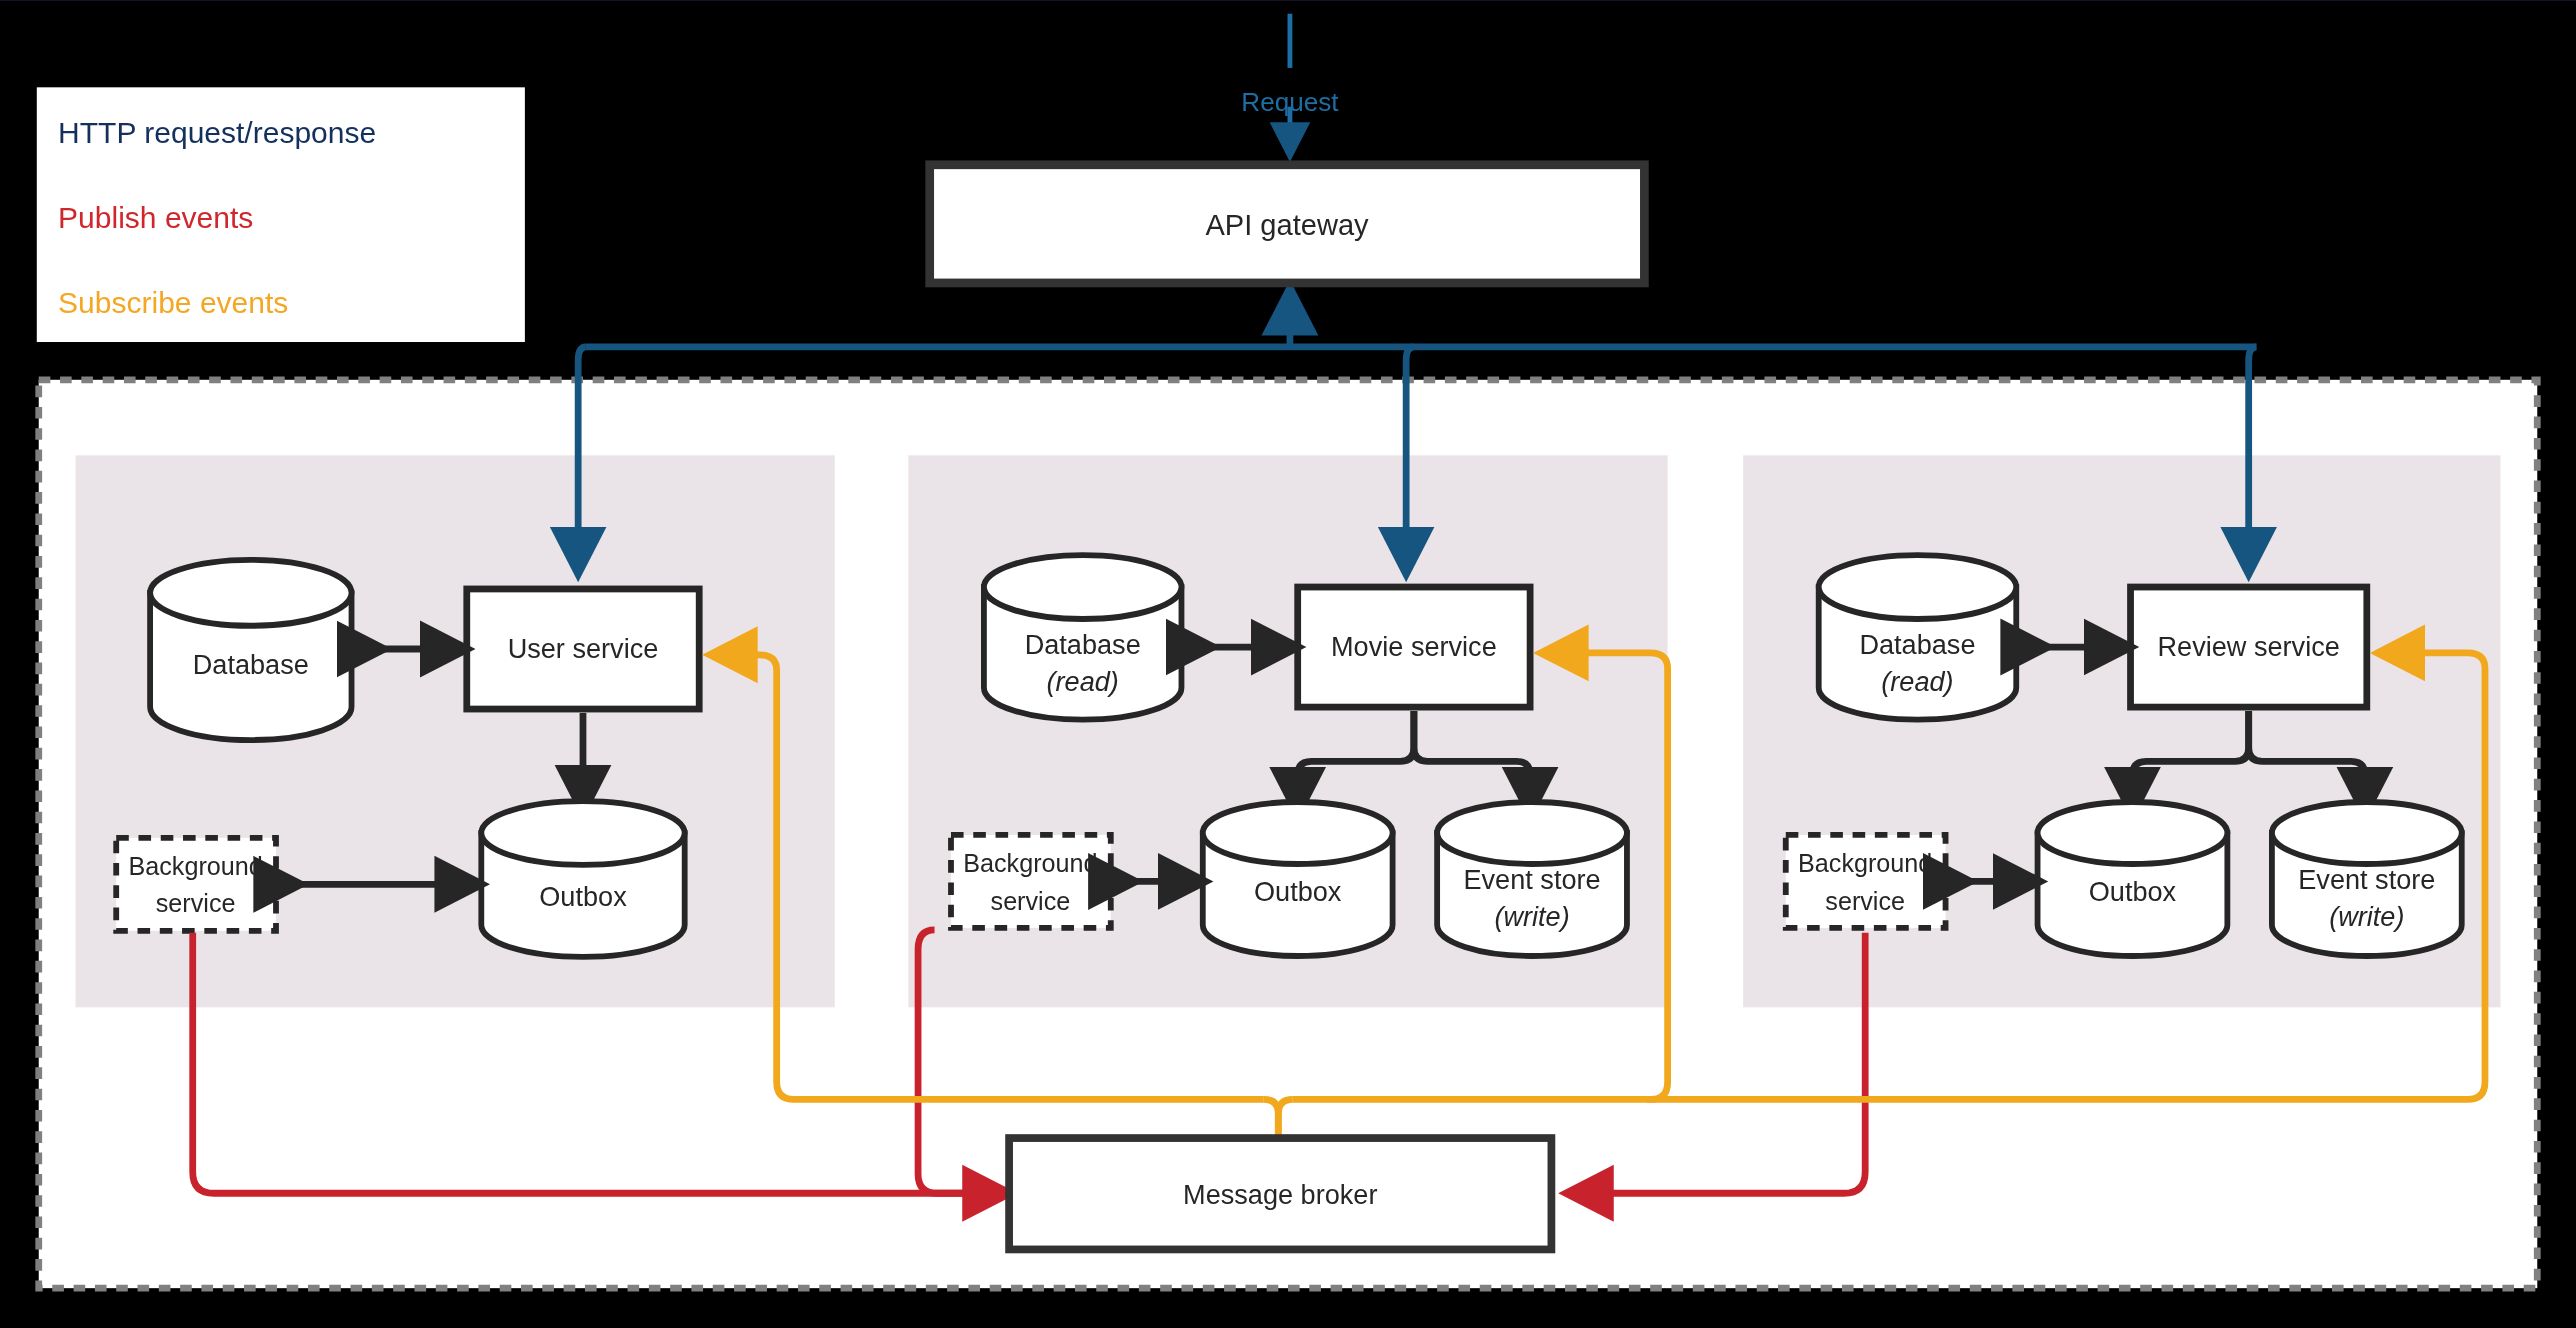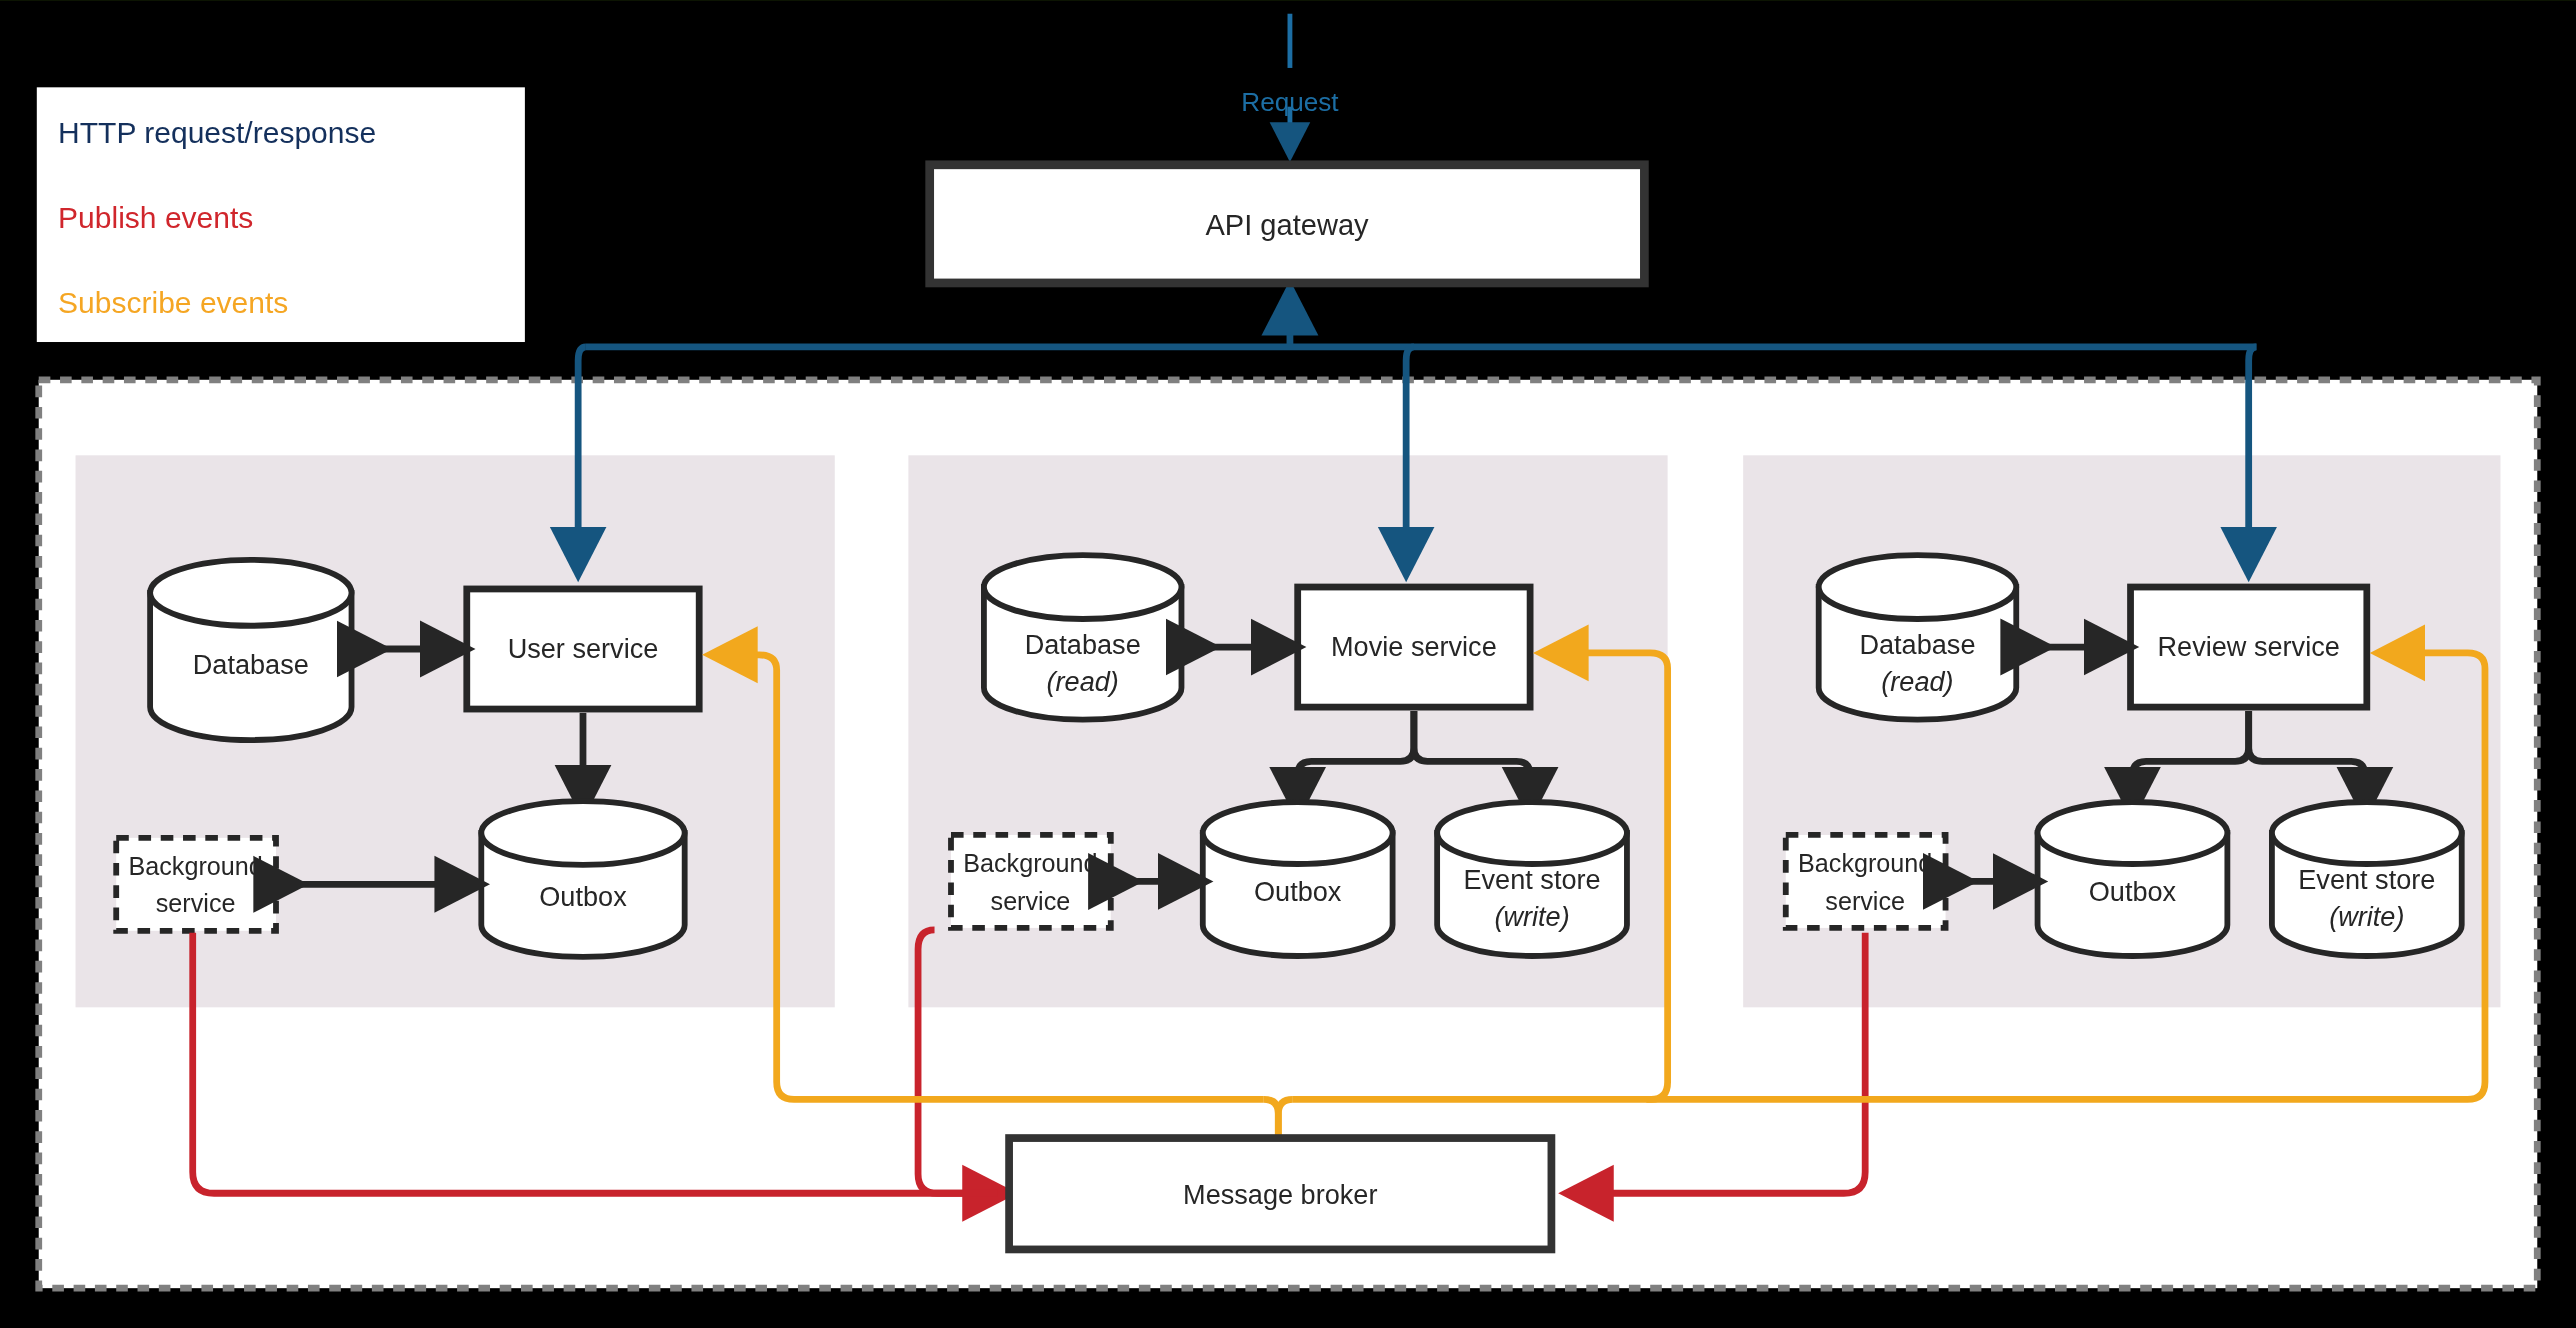--- a/index.html
+++ b/index.html
@@ -1,16 +1,16 @@
 <!DOCTYPE html>
 <html><head>
 <meta charset="utf-8">
 <style>
   html,body{margin:0;padding:0;background:#000;}
-  #root{position:relative;width:2576px;height:1329px;background:#4d7c0f;overflow:hidden;
+  #root{position:relative;width:2576px;height:1329px;background:#8b5cf6;overflow:hidden;
         font-family:"Liberation Sans","DejaVu Sans",sans-serif;}
   svg{position:absolute;inset:0;width:2576px;height:1329px;}
   .lbl{font-family:"Liberation Sans","DejaVu Sans",sans-serif;fill:#262626;text-anchor:middle;}
   .lbl-28{font-size:28px;}
   .lbl-30{font-size:30px;}
   .ital{font-style:italic;}
   .legend-txt{font-size:31px;font-family:"Liberation Sans","DejaVu Sans",sans-serif;}
   .req-txt{font-size:27px;font-family:"Liberation Sans","DejaVu Sans",sans-serif;
            fill:#1c6ea4;text-anchor:middle;}
 </style>

